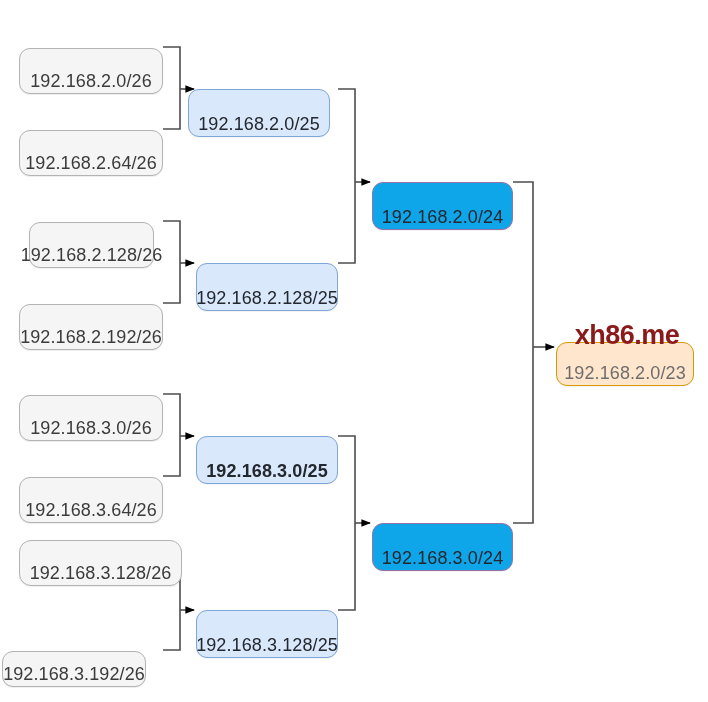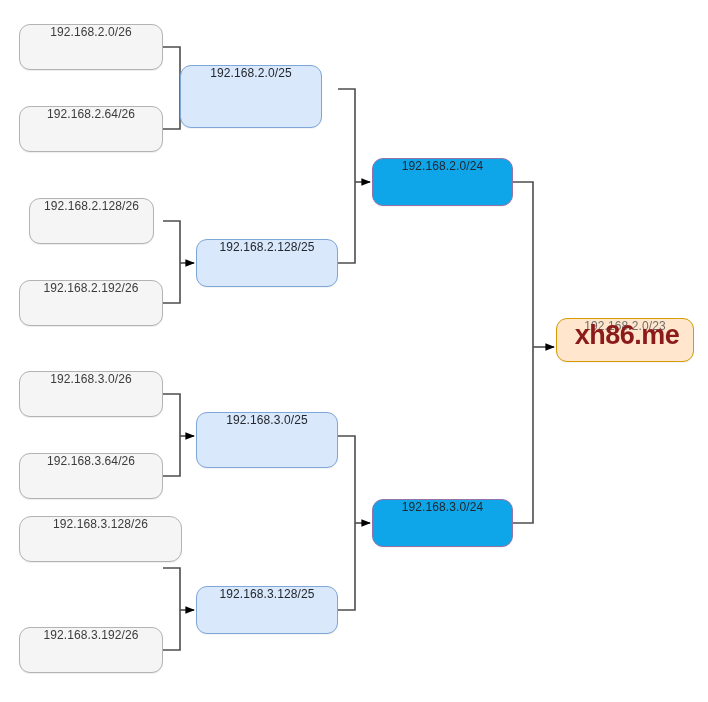--- a/index.html
+++ b/index.html
@@ -23,31 +23,32 @@
     left: 0;
     top: 0;
     width: 708px;
     height: 702px;
     pointer-events: none;
   }
   .node {
     position: absolute;
     box-sizing: border-box;
     display: flex;
-    align-items: flex-start;
+    align-items: flex-end;
     justify-content: center;
     text-align: center;
     border-radius: 11px;
     border-style: solid;
     border-width: 1px;
-    font-size: 12px;
+    font-size: 18px;
     line-height: 1.2;
     color: #1f2430;
     letter-spacing: 0.1px;
     white-space: nowrap;
+    margin-top: 24px;
   }
   .node.leaf {
     background: #f5f5f5;
     border-color: #b3b3b3;
     color: #3b3b3b;
     box-shadow: 0 1px 1px rgba(0,0,0,0.07);
   }
   .node.level2 {
     background: #dae8fc;
     border-color: #7ea6d8;
@@ -146,31 +147,31 @@
   </div>
   <div class="node leaf" style="left:19px; top:371px; width:144px; height:46px;">
     <span class="node-label">192.168.3.0/26</span>
   </div>
   <div class="node leaf" style="left:19px; top:453px; width:144px; height:46px;">
     <span class="node-label">192.168.3.64/26</span>
   </div>
   <div class="node leaf" style="left:19px; top:516px; width:163px; height:46px;border-radius:12px;">
     <span class="node-label">192.168.3.128/26</span>
   </div>
-  <div class="node leaf" style="left:19px; top:627px; width:144px; height:46px;">
+  <div class="node leaf" style="left:2px; top:627px; width:144px; height:36px;">
     <span class="node-label">192.168.3.192/26</span>
   </div>
 
-  <div class="node level2" style="left:180px; top:65px; width:142px; height:63px;">
+  <div class="node level2" style="left:188px; top:65px; width:142px; height:48px;">
     <span class="node-label">192.168.2.0/25</span>
   </div>
   <div class="node level2" style="left:196px; top:239px; width:142px; height:48px;">
     <span class="node-label">192.168.2.128/25</span>
   </div>
-  <div class="node level2" style="left:196px; top:412px; width:142px; height:56px;">
+  <div class="node level2" style="left:196px; top:412px; width:142px; height:48px;font-weight:bold;">
     <span class="node-label">192.168.3.0/25</span>
   </div>
   <div class="node level2" style="left:196px; top:586px; width:142px; height:48px;">
     <span class="node-label">192.168.3.128/25</span>
   </div>
 
   <div class="node level3" style="left:372px; top:158px; width:141px; height:48px;">
     <span class="node-label">192.168.2.0/24</span>
   </div>
   <div class="node level3" style="left:372px; top:499px; width:141px; height:48px;">

